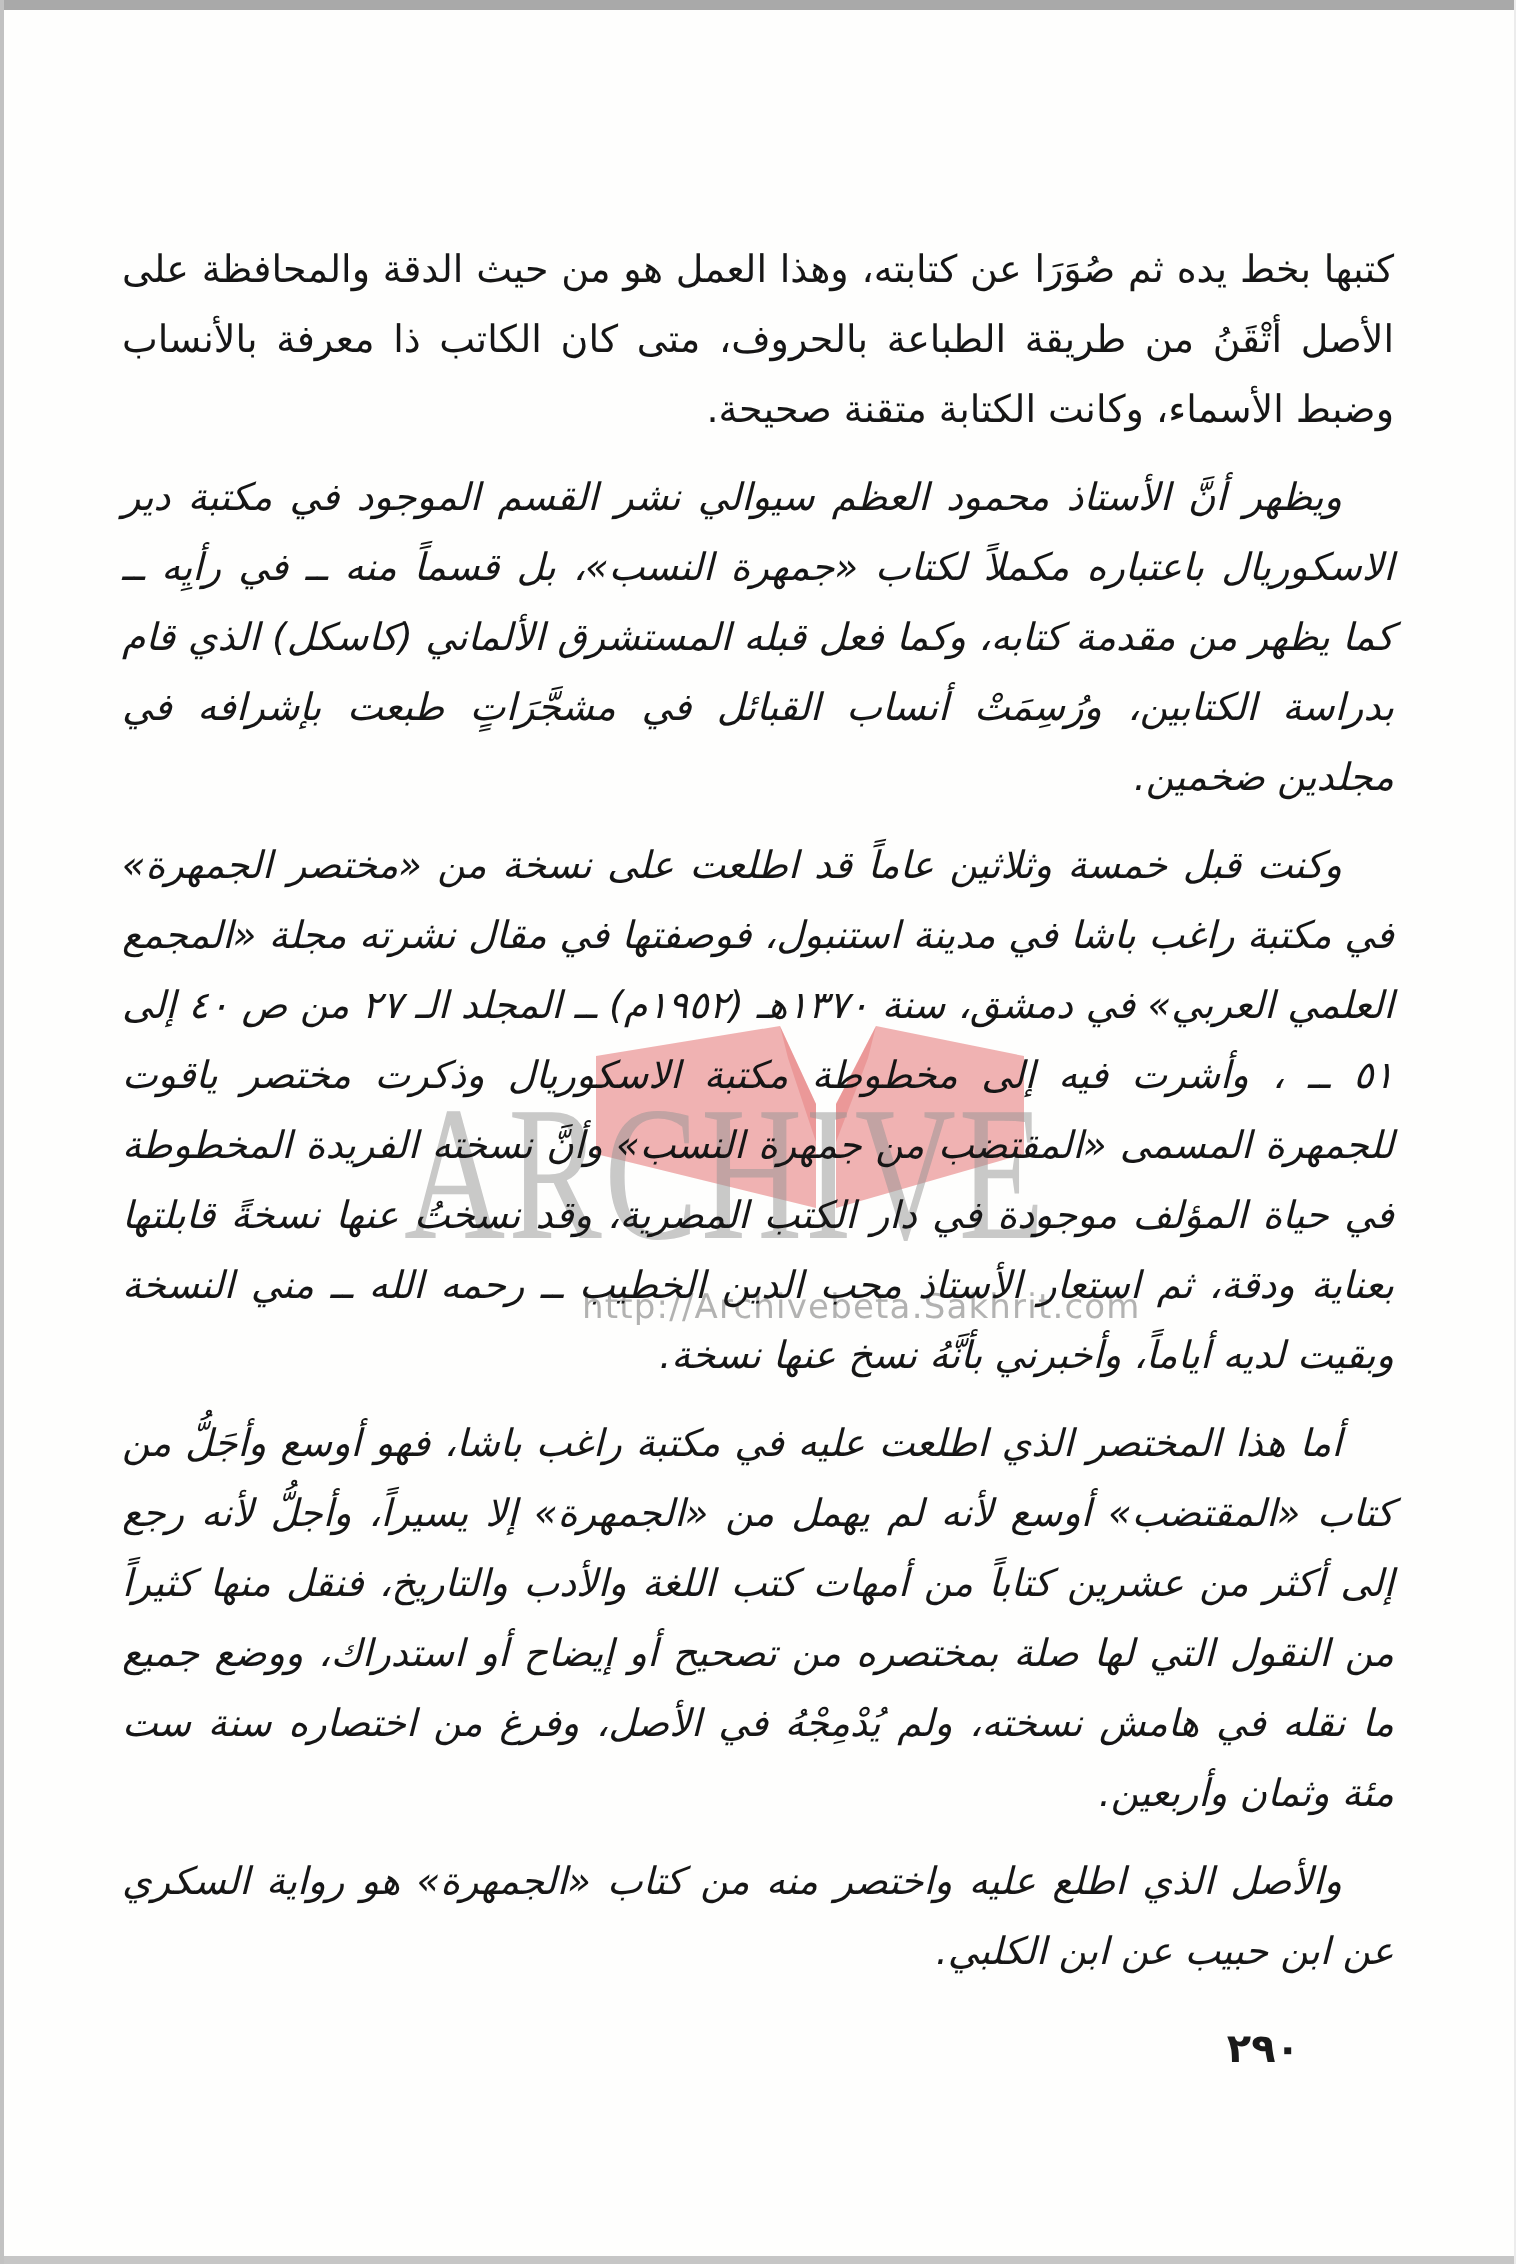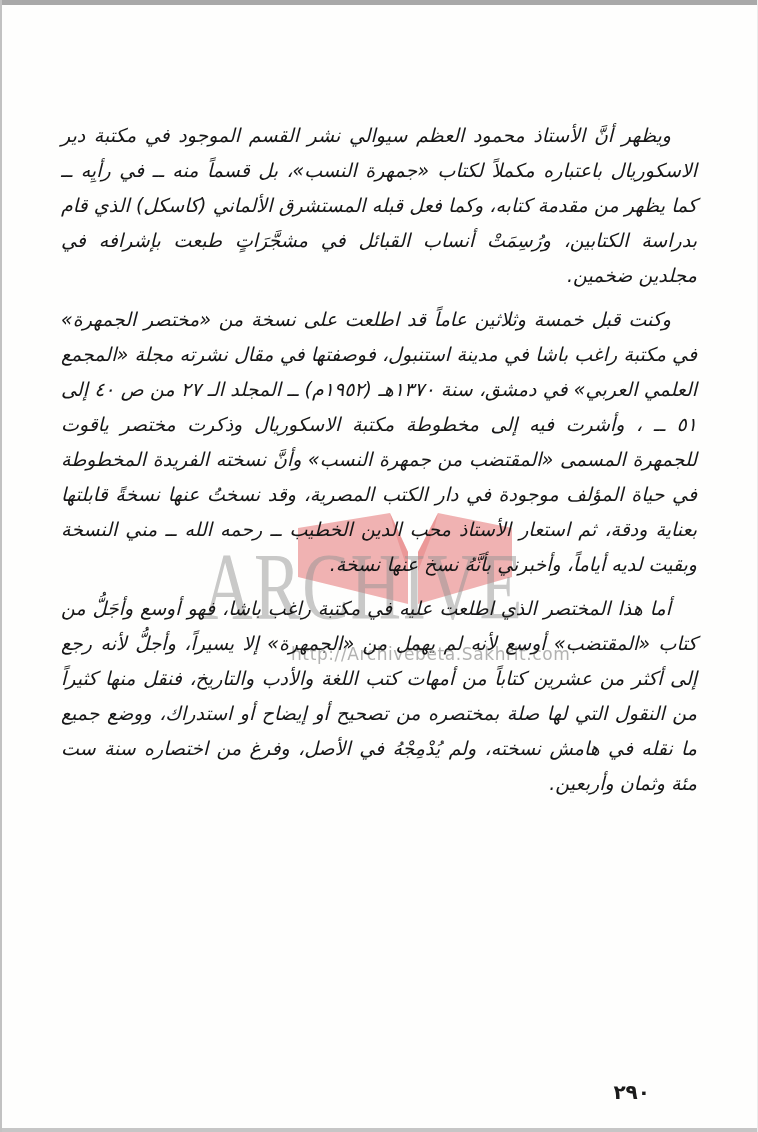--- a/index.html
+++ b/index.html
@@ -49,21 +49,21 @@
     color:#161616;
     font-size:19px;
     line-height:35px;
     font-family:"DejaVu Sans",sans-serif;
   }
   .text-layer p{margin:0 0 9px 0;}
   .text-layer p.indent{text-indent:26px;font-style:italic;}
 
   .page-number{
     position:absolute;z-index:2;
-    top:1080px;right:108px;
+    top:1012px;right:108px;
     font-size:20px;font-weight:bold;
     color:#1a1a1a;
     direction:rtl;
     font-family:"DejaVu Sans",sans-serif;
   }
 </style>
 </head>
 <body>
 
 <div class="scan-page">
@@ -78,20 +78,22 @@
       <polygon points="94,2 2,17 2,66 112,93 112,41" fill="#dd4b4b" fill-opacity="0.42"></polygon>
       <polygon points="142,2 216,17 216,66 122,93 122,41" fill="#dd4b4b" fill-opacity="0.42"></polygon>
       <polygon points="94,2 112,41 112,60 98,18" fill="#dd4b4b" fill-opacity="0.25"></polygon>
       <polygon points="142,2 122,41 122,60 138,18" fill="#dd4b4b" fill-opacity="0.25"></polygon>
     </svg>
     <div class="wm-word">ARCHIVE</div>
     <div class="wm-url">http://Archivebeta.Sakhrit.com</div>
   </div>
 
   <div class="text-layer">
+    <p>كتبها بخط يده ثم صُوَرَا عن كتابته، وهذا العمل هو من حيث الدقة والمحافظة على الأصل أتْقَنُ من طريقة الطباعة بالحروف، متى كان الكاتب ذا معرفة بالأنساب وضبط الأسماء، وكانت الكتابة متقنة صحيحة.</p>
     <p class="indent">ويظهر أنَّ الأستاذ محمود العظم سيوالي نشر القسم الموجود في مكتبة دير الاسكوريال باعتباره مكملاً لكتاب «جمهرة النسب»، بل قسماً منه ــ في رأيِه ــ كما يظهر من مقدمة كتابه، وكما فعل قبله المستشرق الألماني (كاسكل) الذي قام بدراسة الكتابين، ورُسِمَتْ أنساب القبائل في مشجَّرَاتٍ طبعت بإشرافه في مجلدين ضخمين.</p>
     <p class="indent">وكنت قبل خمسة وثلاثين عاماً قد اطلعت على نسخة من «مختصر الجمهرة» في مكتبة راغب باشا في مدينة استنبول، فوصفتها في مقال نشرته مجلة «المجمع العلمي العربي» في دمشق، سنة ١٣٧٠هـ (١٩٥٢م) ــ المجلد الـ ٢٧ من ص ٤٠ إلى ٥١ ــ ، وأشرت فيه إلى مخطوطة مكتبة الاسكوريال وذكرت مختصر ياقوت للجمهرة المسمى «المقتضب من جمهرة النسب» وأنَّ نسخته الفريدة المخطوطة في حياة المؤلف موجودة في دار الكتب المصرية، وقد نسختُ عنها نسخةً قابلتها بعناية ودقة، ثم استعار الأستاذ محب الدين الخطيب ــ رحمه الله ــ مني النسخة وبقيت لديه أياماً، وأخبرني بأنَّهُ نسخ عنها نسخة.</p>
     <p class="indent">أما هذا المختصر الذي اطلعت عليه في مكتبة راغب باشا، فهو أوسع وأجَلُّ من كتاب «المقتضب» أوسع لأنه لم يهمل من «الجمهرة» إلا يسيراً، وأجلُّ لأنه رجع إلى أكثر من عشرين كتاباً من أمهات كتب اللغة والأدب والتاريخ، فنقل منها كثيراً من النقول التي لها صلة بمختصره من تصحيح أو إيضاح أو استدراك، ووضع جميع ما نقله في هامش نسخته، ولم يُدْمِجْهُ في الأصل، وفرغ من اختصاره سنة ست مئة وثمان وأربعين.</p>
+    <p class="indent">والأصل الذي اطلع عليه واختصر منه من كتاب «الجمهرة» هو رواية السكري عن ابن حبيب عن ابن الكلبي.</p>
   </div>
 
   <div class="page-number">٢٩٠</div>
 
 </div>
 
 </body></html>

